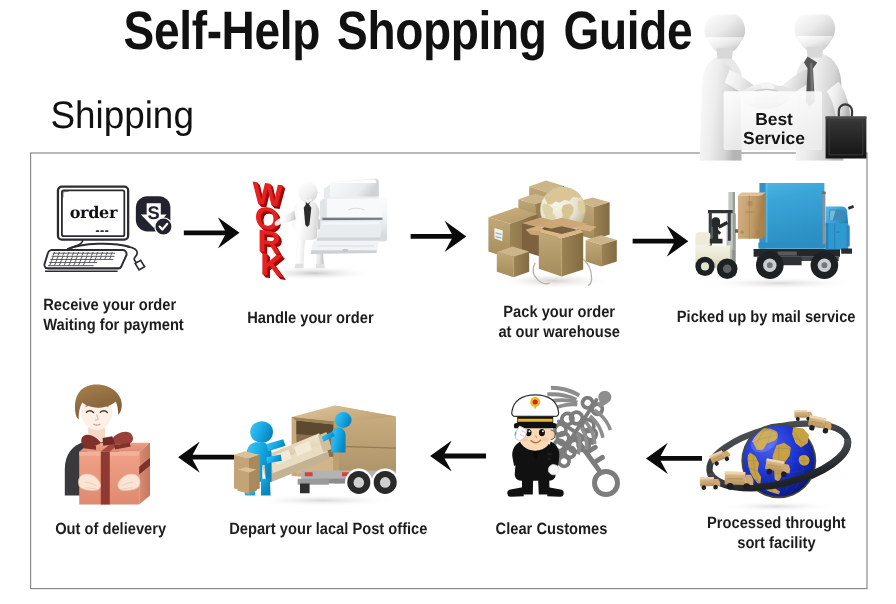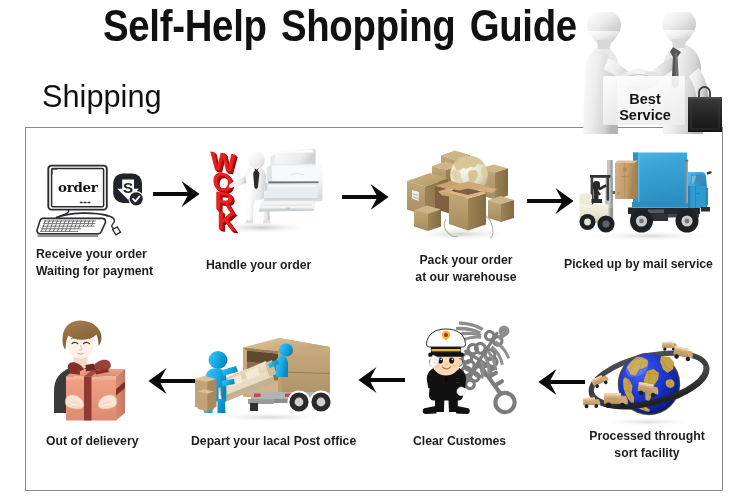--- a/index.html
+++ b/index.html
@@ -106,21 +106,21 @@
   <div class="caption" style="left:206px;top:257px;">Handle your order</div>
   <div class="caption ctr" style="left:466px;top:252px;width:240px;margin-left:-120px;">Pack your order
 at our warehouse</div>
   <div class="caption" style="left:564px;top:256px;">Picked up by mail service</div>
   <div class="caption ctr" style="left:647px;top:428px;width:240px;margin-left:-120px;">Processed throught
 sort facility</div>
   <div class="caption" style="left:413px;top:433px;">Clear Customes</div>
   <div class="caption" style="left:191px;top:433px;">Depart your lacal Post office</div>
   <div class="caption" style="left:46px;top:433px;">Out of delievery</div>
 
-  <div class="cell" style="left:36px;top:160px;width:112px;height:85px;">
+  <div class="cell" style="left:36px;top:150px;width:112px;height:85px;">
     <svg width="112" height="85" viewBox="0 0 112 85">
       <g stroke="#2b2b30" fill="none">
         <rect x="12.3" y="5.6" width="58.5" height="44" rx="3.2" ry="3.2" fill="#fff" stroke-width="1.9"></rect>
         <rect x="15.6" y="8.6" width="52" height="38.2" rx="1.4" ry="1.4" fill="#fff" stroke-width="1.5"></rect>
         <path d="M16.4 14.5 V11.2 a1.8 1.8 0 0 1 1.8 -1.8 H21" stroke-width="1.1" opacity="0.55"></path>
         <path d="M44.5 42.6 h1.6 M48.3 42.6 h1.6 M52.1 42.6 h1.6" stroke-width="1.5" stroke-linecap="round"></path>
         <path d="M33 49.6 c0 4.3 -4.6 4.9 -12.5 8.1" stroke-width="1.5"></path>
         <path d="M20 57.7 C33 52.2 58 51.8 72 55.6" stroke-width="1.7"></path>
       </g>
       <g stroke="#2b2b30" fill="#fff">

